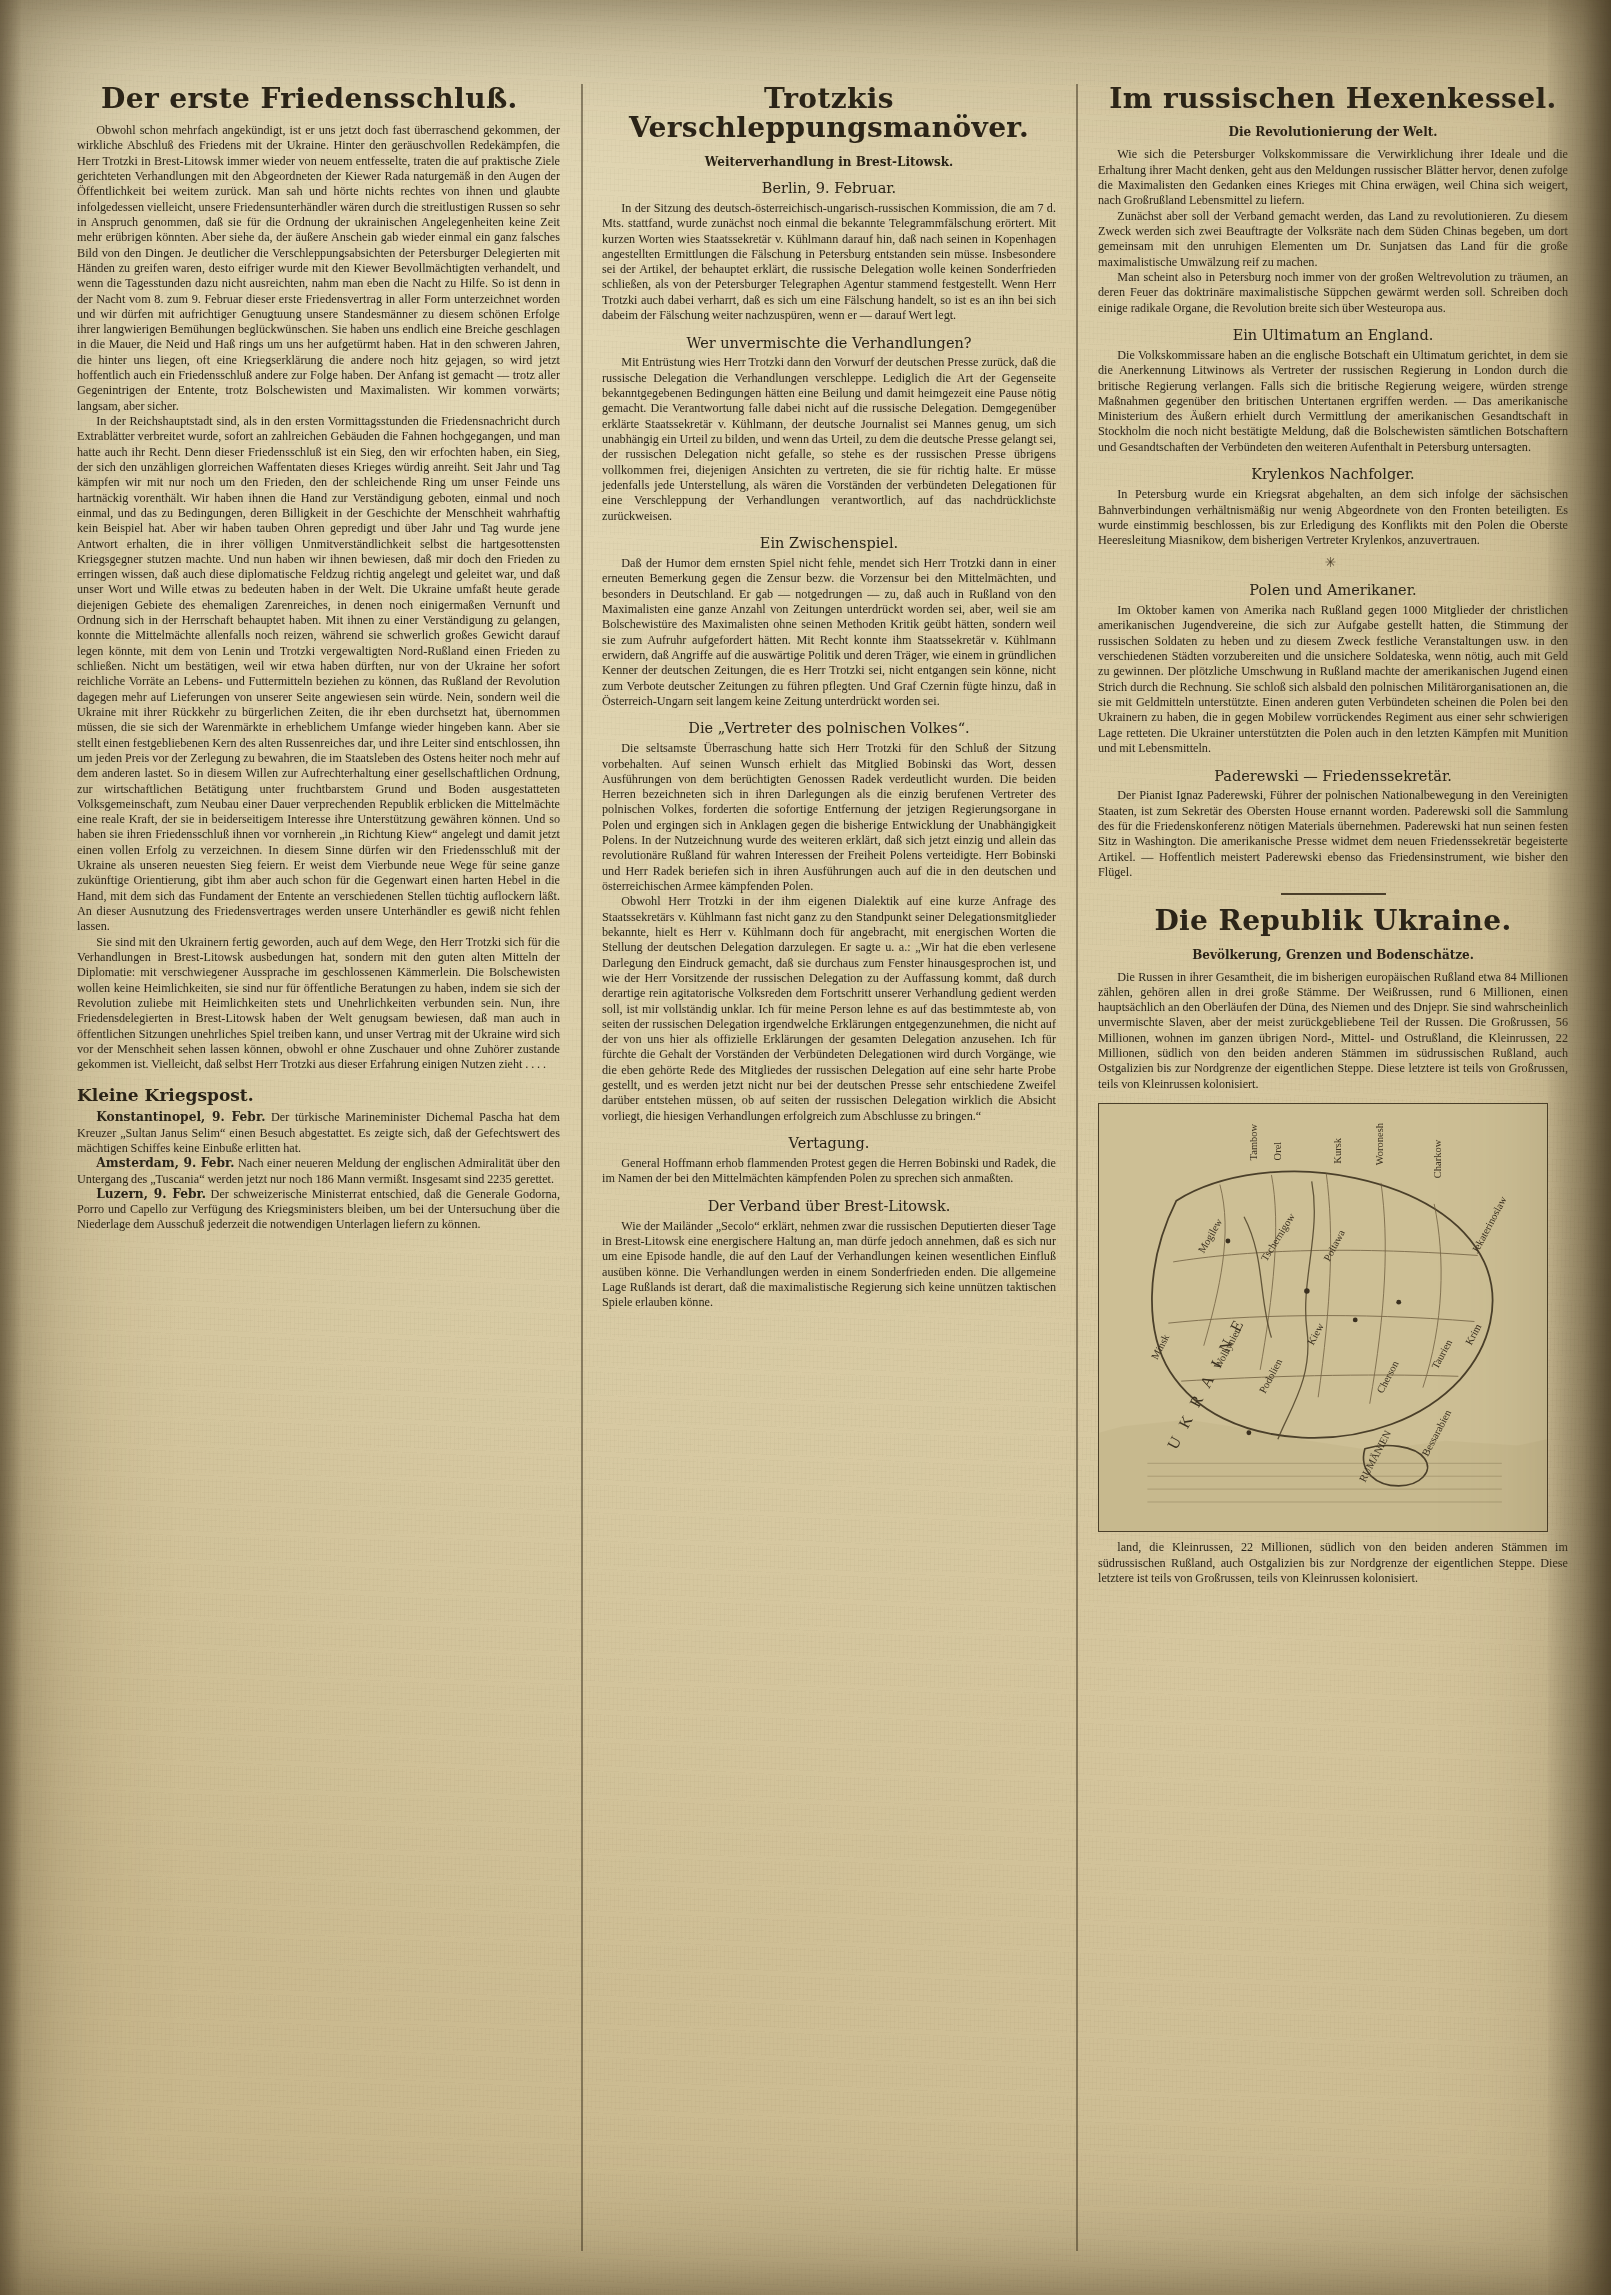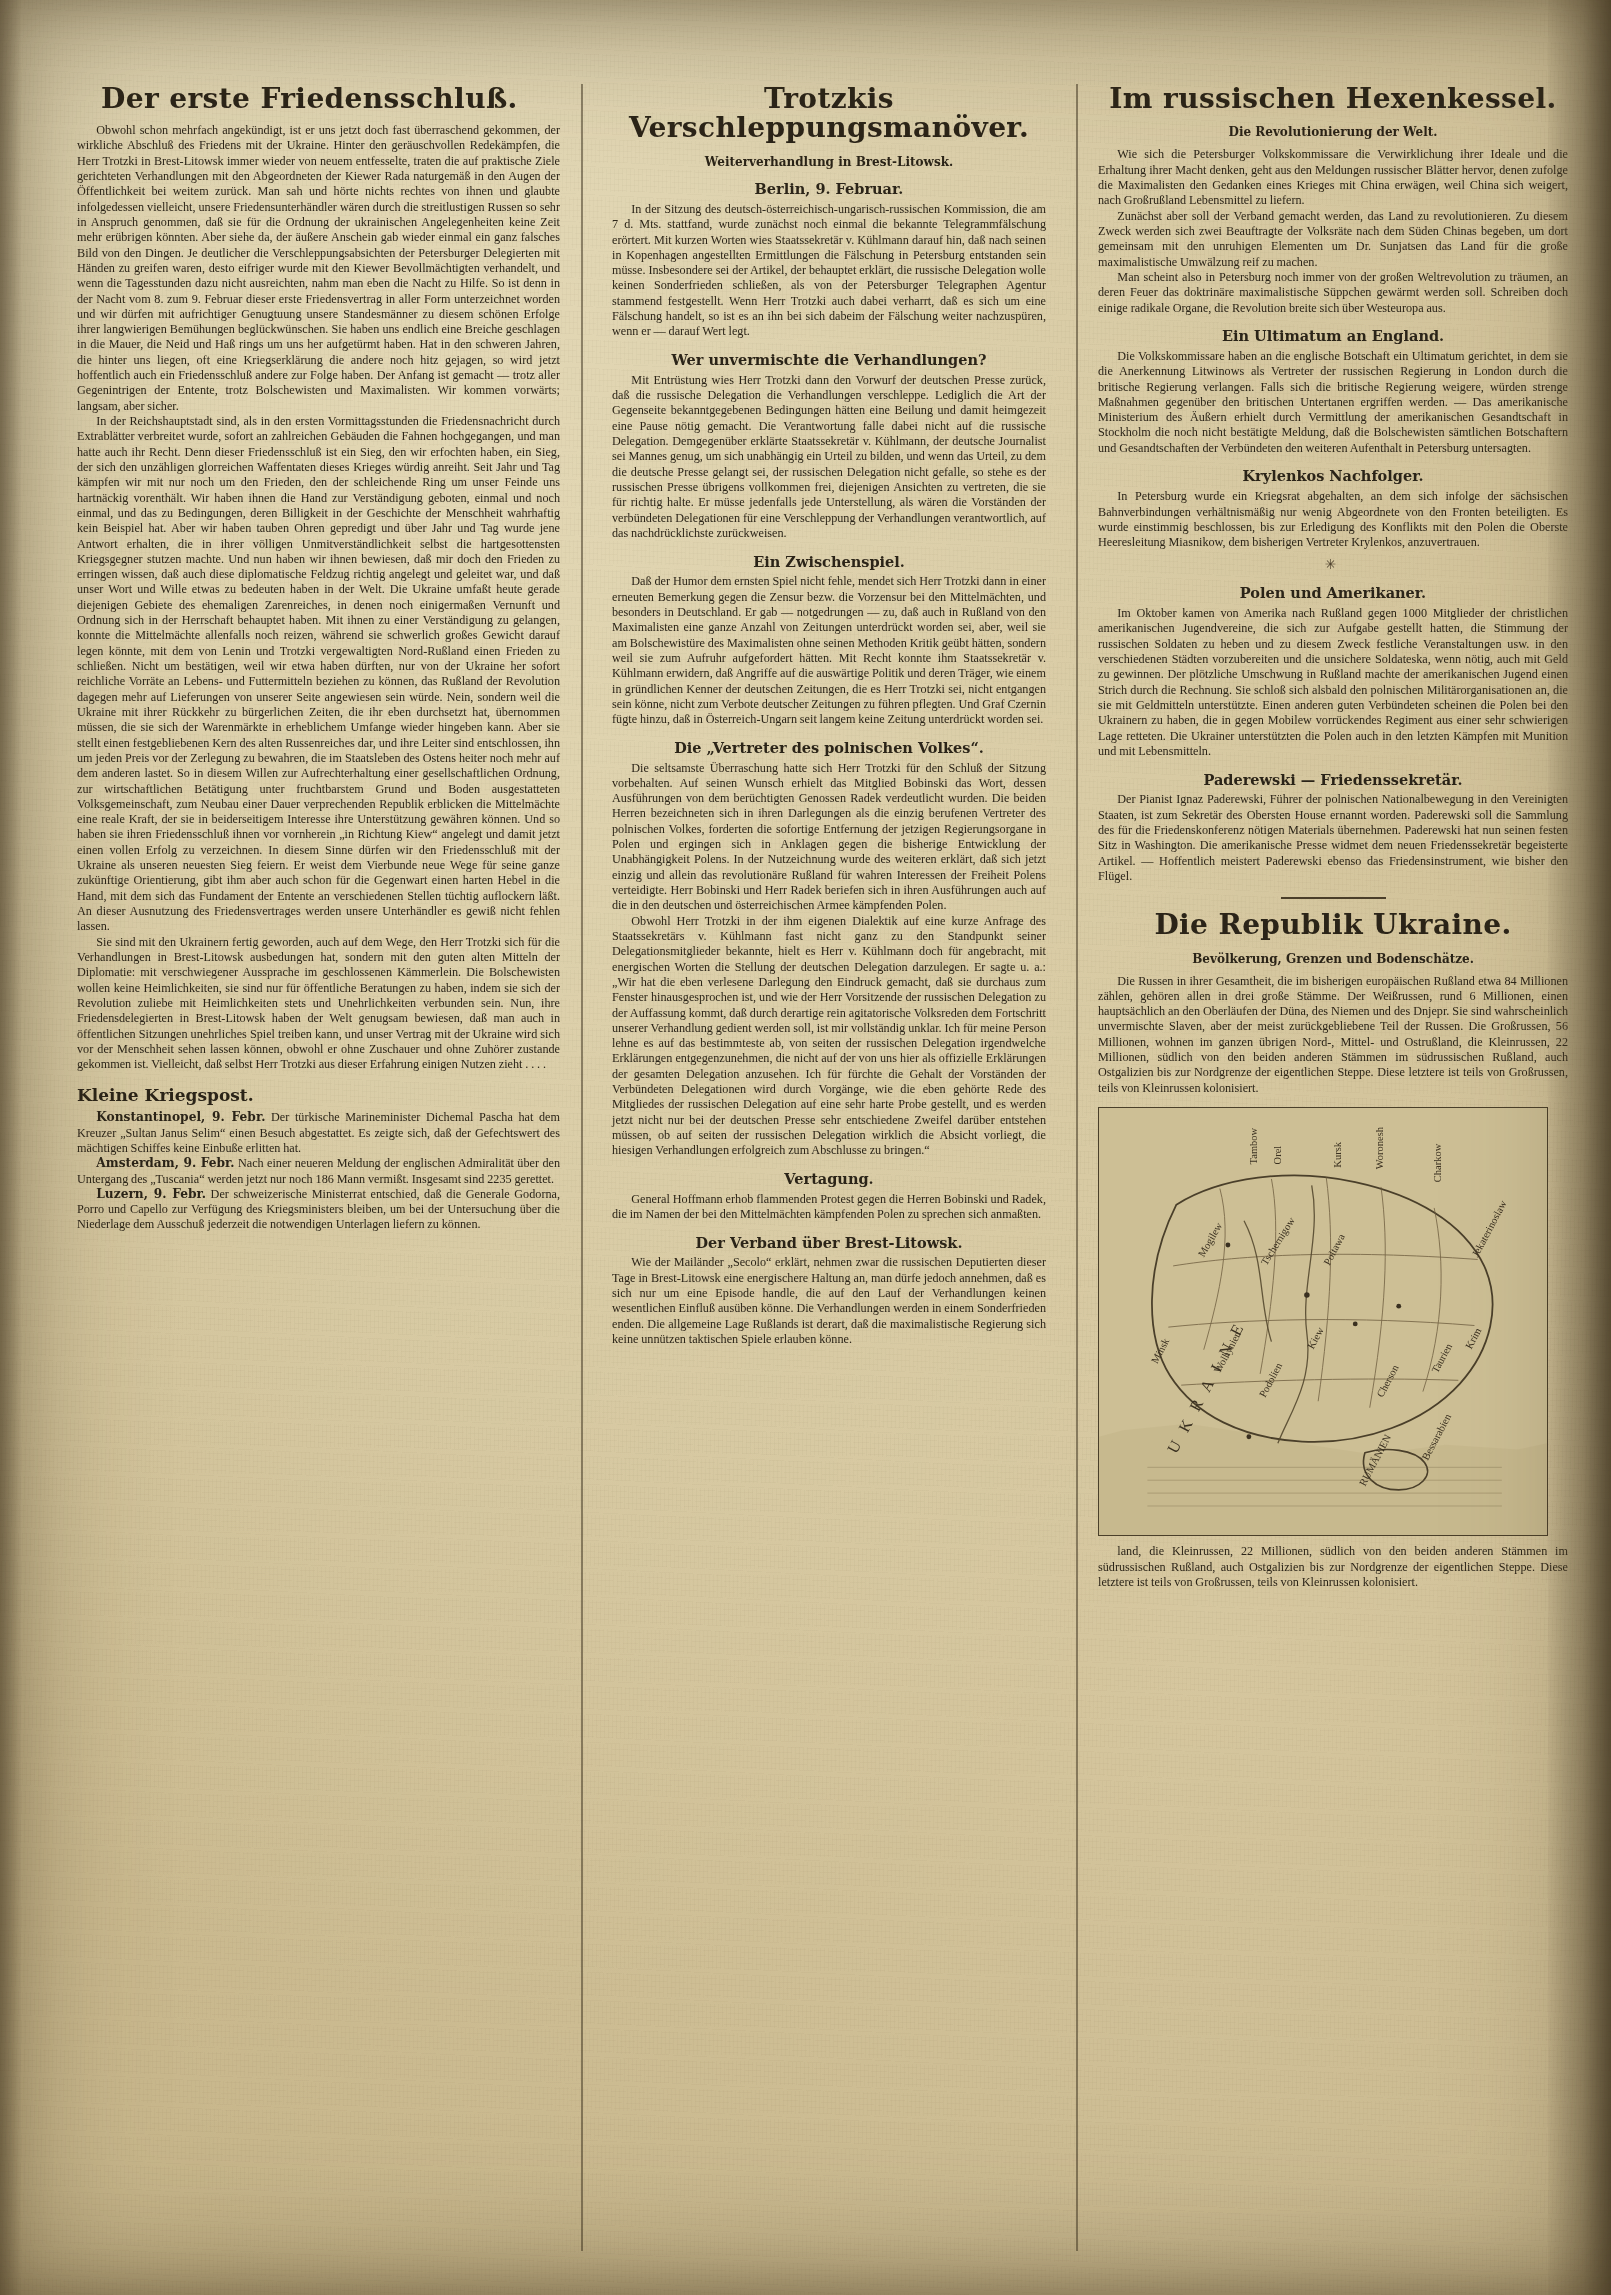--- a/index.html
+++ b/index.html
@@ -62,21 +62,21 @@
     height: 2167px;
     display: flex;
     gap: 0;
     color: #2b2418;
   }
   .col {
     position: relative;
     box-sizing: border-box;
   }
   .col-1 { width: 504px; padding-right: 21px; }
-  .col-2 { width: 496px; padding: 0 31px; }
+  .col-2 { width: 496px; padding: 0 21px; }
   .col-3 { width: 491px; padding-left: 21px; }
   .rule-v {
     position: absolute;
     top: 0;
     width: 1.6px;
     height: 100%;
     background: rgba(70,58,38,0.55);
   }
   .rule-1 { left: 504px; }
   .rule-2 { left: 999px; }
@@ -92,21 +92,21 @@
   .hl-main.left { text-align: left; padding-left: 24px; }
   .hl-sub {
     font-family: "DejaVu Serif", serif;
     font-weight: bold;
     font-size: 12px;
     text-align: center;
     margin: 12px 0 8px 0;
   }
   .hl-sub2 {
     font-family: "DejaVu Serif", serif;
-    font-weight: bold;
+    font-weight: normal;
     font-size: 14.5px;
     text-align: center;
     margin: 11.3px 0 4.8px 0;
   }
   p.body {
     margin: 0 0 0 0;
     font-size: 12.2px;
     line-height: 1.255;
     text-align: justify;
     text-indent: 19.3px;

